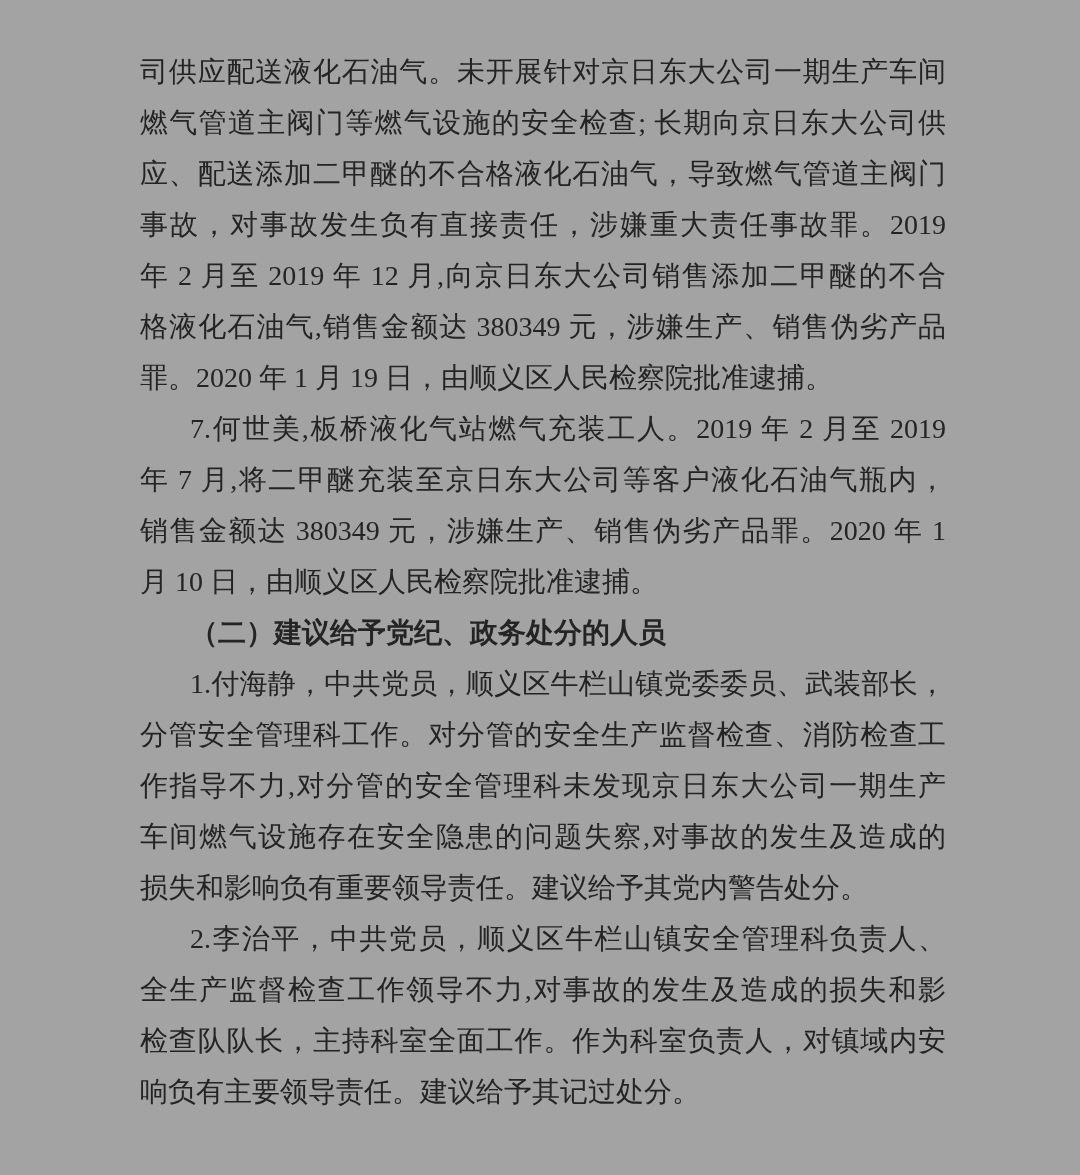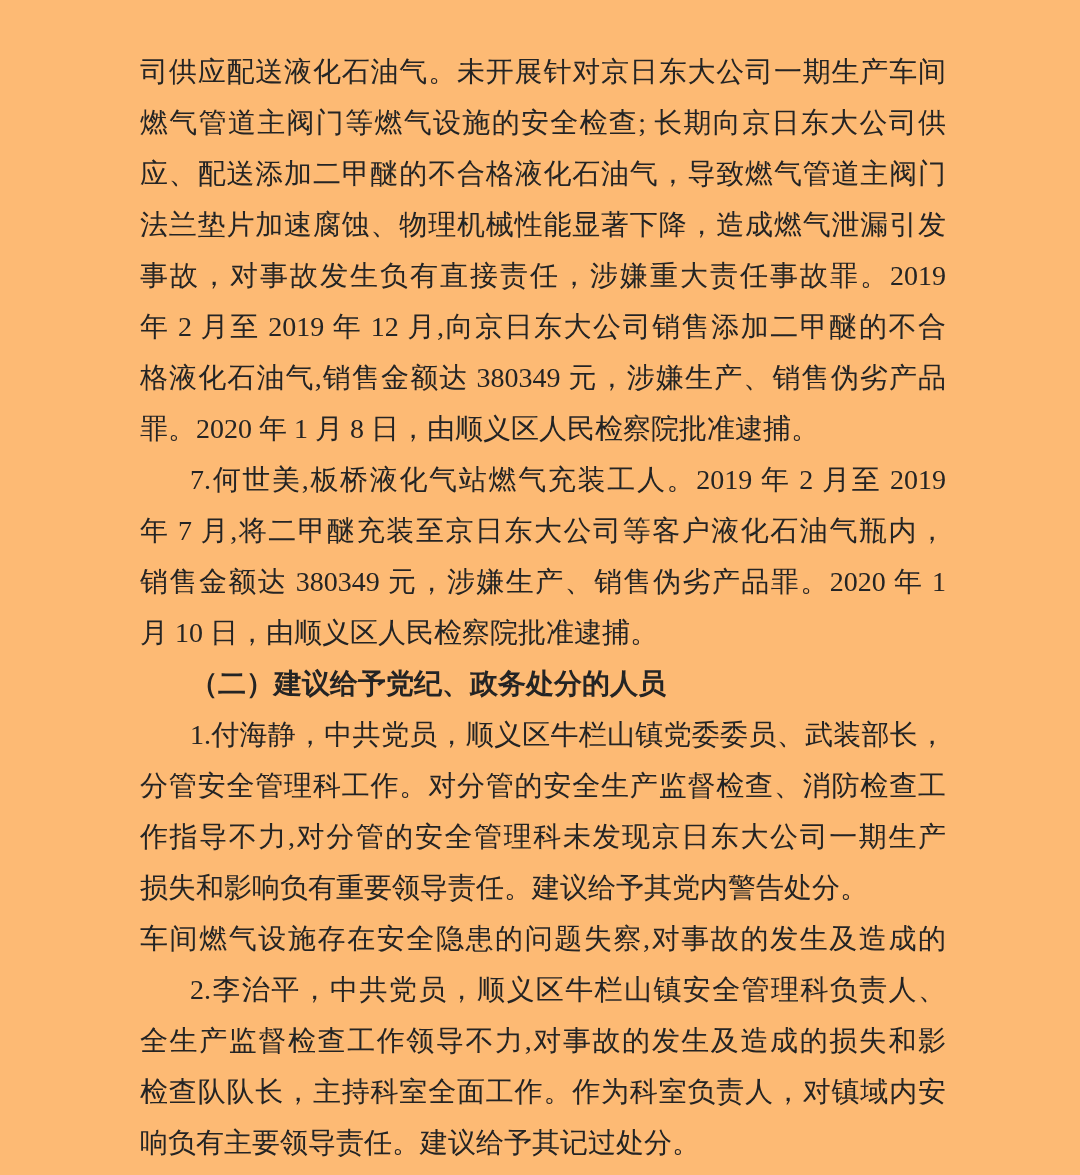--- a/index.html
+++ b/index.html
@@ -37,38 +37,37 @@
   .doc-line.indent {
     text-indent: 50px;
   }
   .doc-line.heading {
     font-weight: bold;
   }
 </style>
 </head>
 <body>
 
-<div class="page" style="background: #fdba74;">
+<div class="page" style="background: #a3a3a3;">
   <div class="text-block" id="text-block">
       <div class="doc-line just" style="color: rgb(36, 36, 36);">司供应配送液化石油气。未开展针对京日东大公司一期生产车间</div>
       <div class="doc-line just" style="color: rgb(36, 36, 36);">燃气管道主阀门等燃气设施的安全检查; 长期向京日东大公司供</div>
       <div class="doc-line just" style="color: rgb(36, 36, 36);">应、配送添加二甲醚的不合格液化石油气，导致燃气管道主阀门</div>
-      <div class="doc-line just" style="color: rgb(36, 36, 36);">法兰垫片加速腐蚀、物理机械性能显著下降，造成燃气泄漏引发</div>
       <div class="doc-line just" style="color: rgb(36, 36, 36);">事故，对事故发生负有直接责任，涉嫌重大责任事故罪。2019</div>
       <div class="doc-line just" style="color: rgb(36, 36, 36);">年 2 月至 2019 年 12 月,向京日东大公司销售添加二甲醚的不合</div>
       <div class="doc-line just" style="color: rgb(36, 36, 36);">格液化石油气,销售金额达 380349 元，涉嫌生产、销售伪劣产品</div>
-      <div class="doc-line" style="color: rgb(36, 36, 36);">罪。2020 年 1 月 8 日，由顺义区人民检察院批准逮捕。</div>
+      <div class="doc-line" style="color: rgb(36, 36, 36);">罪。2020 年 1 月 19 日，由顺义区人民检察院批准逮捕。</div>
       <div class="doc-line just indent" style="color: rgb(36, 36, 36);">7.何世美,板桥液化气站燃气充装工人。2019 年 2 月至 2019</div>
       <div class="doc-line just" style="color: rgb(36, 36, 36);">年 7 月,将二甲醚充装至京日东大公司等客户液化石油气瓶内，</div>
       <div class="doc-line just" style="color: rgb(36, 36, 36);">销售金额达 380349 元，涉嫌生产、销售伪劣产品罪。2020 年 1</div>
       <div class="doc-line" style="color: rgb(36, 36, 36);">月 10 日，由顺义区人民检察院批准逮捕。</div>
       <div class="doc-line indent heading" style="color: rgb(36, 36, 36);">（二）建议给予党纪、政务处分的人员</div>
       <div class="doc-line just indent" style="color: rgb(36, 36, 36);">1.付海静，中共党员，顺义区牛栏山镇党委委员、武装部长，</div>
       <div class="doc-line just" style="color: rgb(36, 36, 36);">分管安全管理科工作。对分管的安全生产监督检查、消防检查工</div>
       <div class="doc-line just" style="color: rgb(36, 36, 36);">作指导不力,对分管的安全管理科未发现京日东大公司一期生产</div>
+      <div class="doc-line just" style="color: rgb(36, 36, 36);">车间燃气设施存在安全隐患的问题失察,对事故的发生及造成的</div>
       <div class="doc-line" style="color: rgb(36, 36, 36);">损失和影响负有重要领导责任。建议给予其党内警告处分。</div>
-      <div class="doc-line just" style="color: rgb(36, 36, 36);">车间燃气设施存在安全隐患的问题失察,对事故的发生及造成的</div>
       <div class="doc-line just indent" style="color: rgb(36, 36, 36);">2.李治平，中共党员，顺义区牛栏山镇安全管理科负责人、</div>
       <div class="doc-line just" style="color: rgb(36, 36, 36);">全生产监督检查工作领导不力,对事故的发生及造成的损失和影</div>
       <div class="doc-line just" style="color: rgb(36, 36, 36);">检查队队长，主持科室全面工作。作为科室负责人，对镇域内安</div>
       <div class="doc-line" style="color: rgb(36, 36, 36);">响负有主要领导责任。建议给予其记过处分。</div>
     </div>
 </div>
 
 </body></html>

